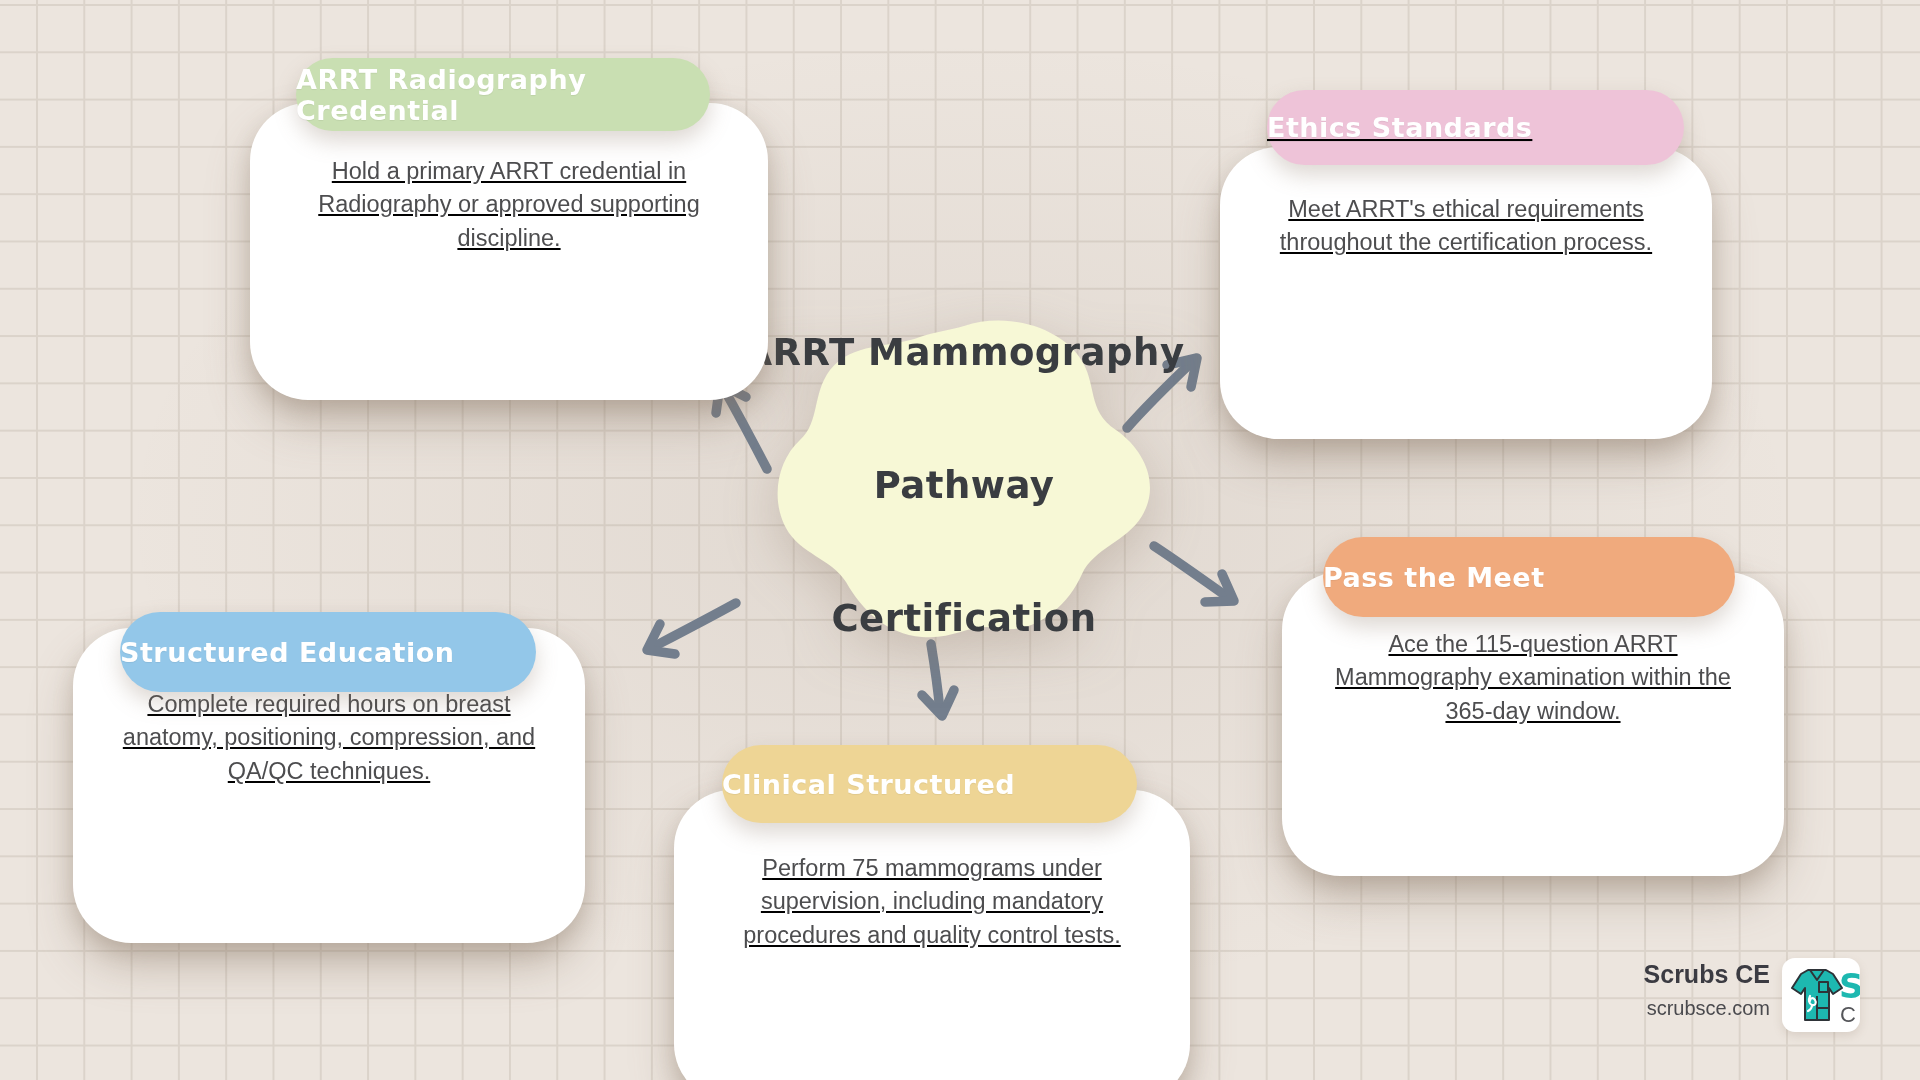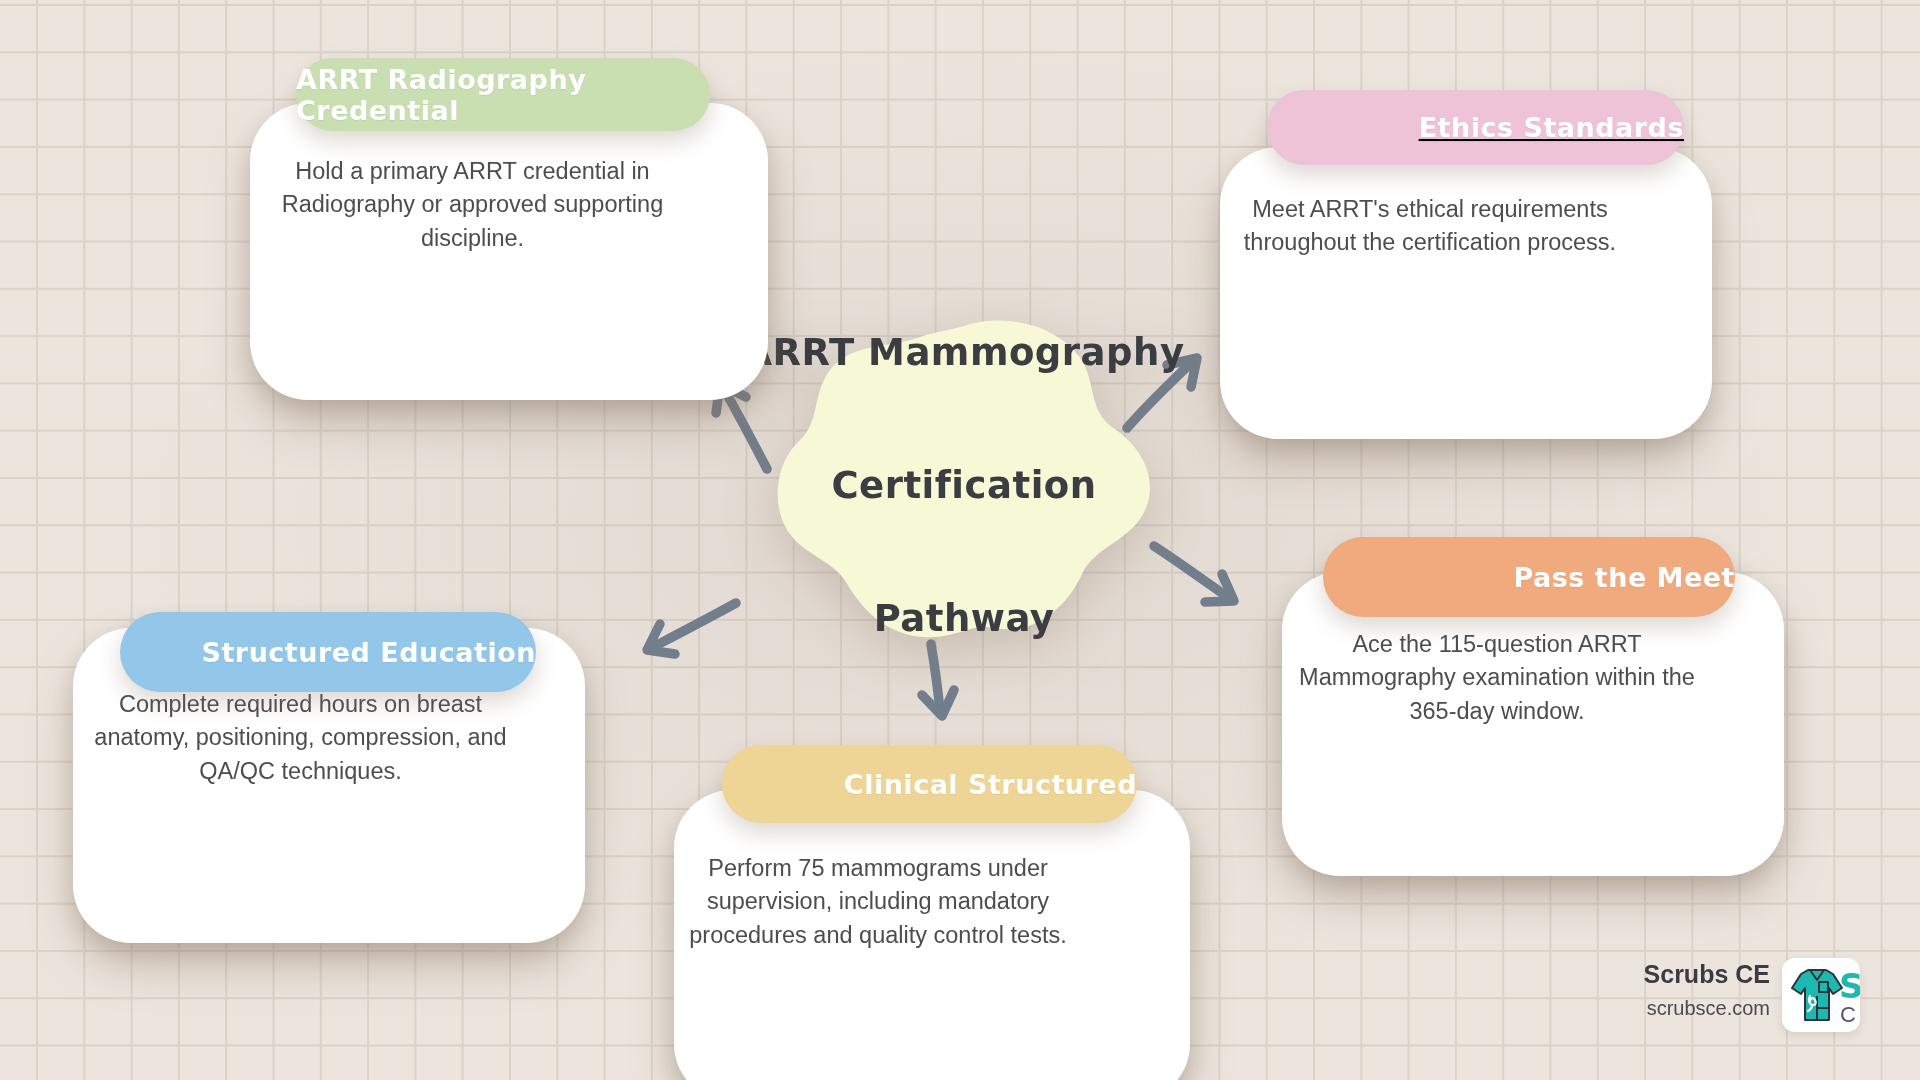--- a/index.html
+++ b/index.html
@@ -17,34 +17,35 @@
   }
   .vignette{
     position:absolute;inset:0;pointer-events:none;
     background:radial-gradient(ellipse 1400px 800px at 50% 48%, rgba(120,100,85,0.10), rgba(120,100,85,0) 60%);
   }
   .card{
     position:absolute;
     background:#ffffff;
     border-radius:58px;
     box-shadow:0 24px 48px -6px rgba(134,112,95,0.45), 0 8px 20px rgba(134,112,95,0.22);
-    display:flex;
+    display:flex;justify-content:center;
     z-index:2;
+    text-decoration:underline;
   }
   .card p{
     margin:0;
     text-align:center;
     color:#4d4d4f;
     font-size:23.5px;
     line-height:1.42;
   }
   .pill{
     position:absolute;
     border-radius:40px;
-    display:flex;align-items:center;justify-content:flex-end;
+    display:flex;align-items:center;justify-content:flex-start;
     z-index:3;
     box-shadow:0 10px 22px rgba(134,112,95,0.28);
   }
   .pill span{
     color:#ffffff;
     font-family:"DejaVu Sans", sans-serif;
     font-weight:bold;
     font-size:27px;
     letter-spacing:0.5px;
     text-shadow:0 1px 1px rgba(0,0,0,0.06);
@@ -150,22 +151,22 @@
         C202,305 186,322 154,319
         C118,316 94,292 78,264
         C64,241 32,236 18,210
         C2,180 10,142 32,122
         C52,104 44,76 62,52
         C84,24 122,30 152,19
         C166,14 182,12 196,8 Z"></path>
     </svg>
     <div class="topic-text">
       <div class="topic-line">ARRT Mammography</div>
+      <div class="topic-line">Pathway</div>
       <div class="topic-line">Certification</div>
-      <div class="topic-line">Pathway</div>
     </div>
   </div>
 
   <div class="card card-tl">
     <p>Hold a primary ARRT credential in Radiography or approved supporting discipline.</p>
   </div>
   <div class="pill pill-tl" style="background-color: rgb(201, 223, 178);">
     <span>ARRT Radiography Credential</span>
   </div>
 

